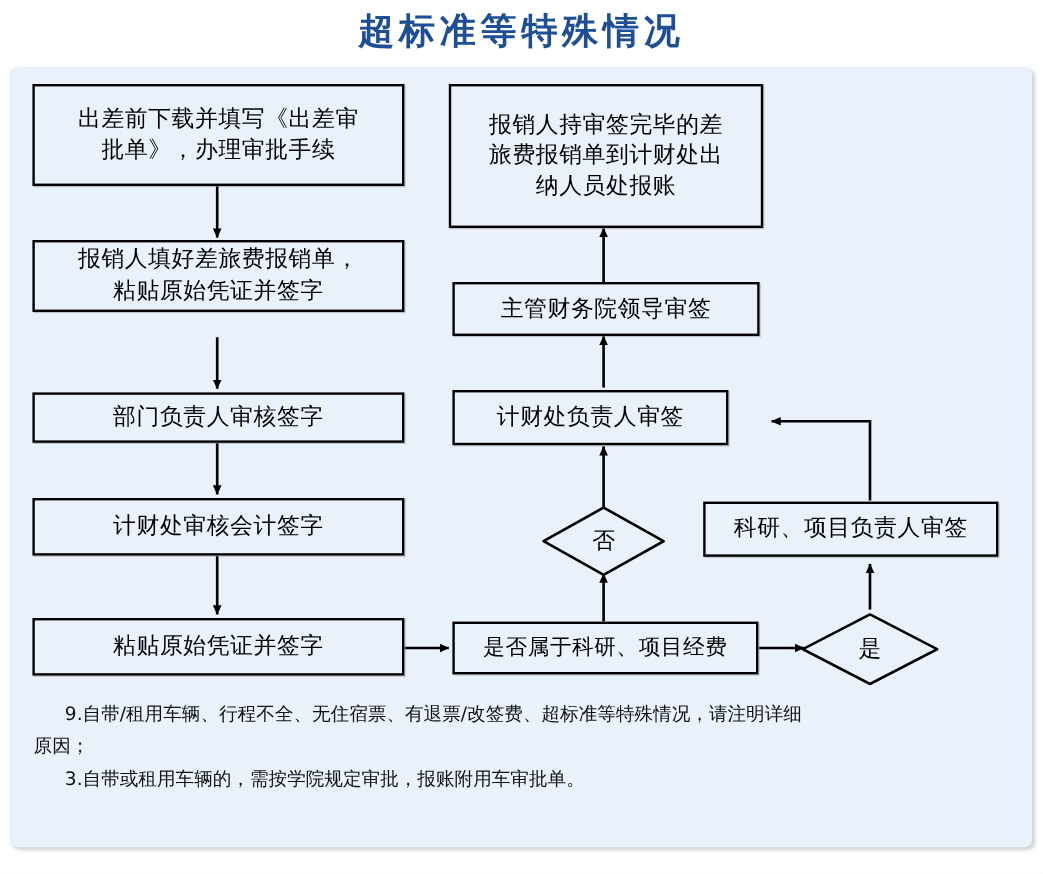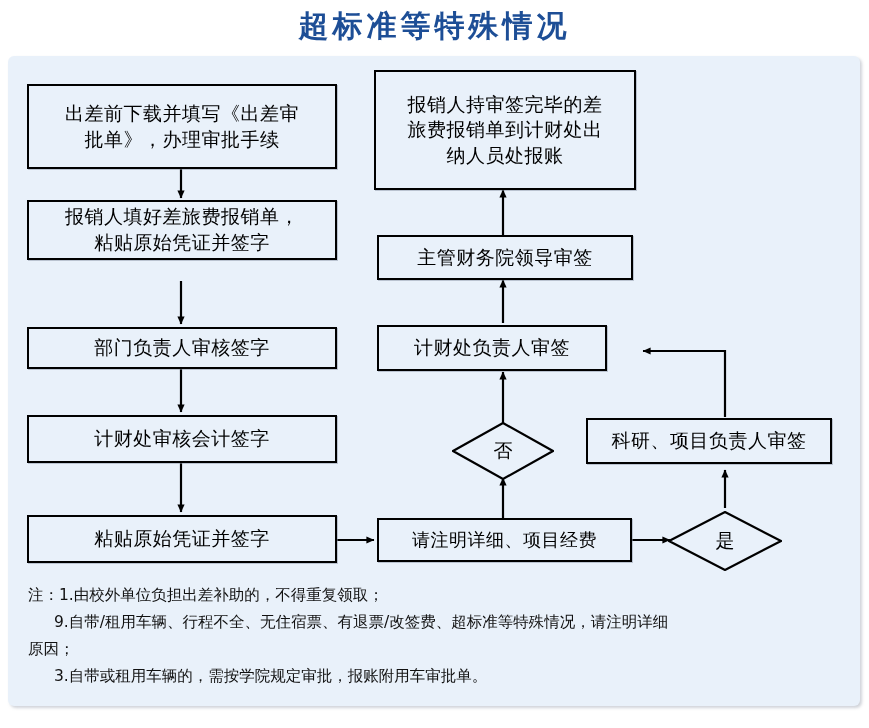--- a/index.html
+++ b/index.html
@@ -124,21 +124,21 @@
     <line x1="725" y1="508" x2="725" y2="470" marker-end="url(#ah)"></line>
 
     <path d="M725,417 L725,351 L643,351" marker-end="url(#ah)"></path>
 
     <line x1="503" y1="323" x2="503" y2="280" marker-end="url(#ah)"></line>
 
     <line x1="503" y1="235" x2="503" y2="190" marker-end="url(#ah)"></line>
   </g>
 </svg>
 
-<div class="node" style="left:27px; top:70px; width:310px; height:85px;margin-top:14px;">
+<div class="node" style="left:27px; top:70px; width:310px; height:85px;">
   <span>出差前下载并填写《出差审
 批单》，办理审批手续</span>
 </div>
 
 <div class="node" style="left:27px; top:200px; width:310px; height:60px;">
   <span>报销人填好差旅费报销单，
 粘贴原始凭证并签字</span>
 </div>
 
 <div class="node" style="left:27px; top:327px; width:310px; height:42px;text-align:right;">
@@ -165,35 +165,34 @@
 
 <div class="node" style="left:377px; top:325px; width:230px; height:46px;">
   <span>计财处负责人审签</span>
 </div>
 
 <div class="node" style="left:586px; top:418px; width:246px; height:46px;">
   <span>科研、项目负责人审签</span>
 </div>
 
 <div class="node" style="left:377px; top:518px; width:255px; height:44px; font-size:18px;">
-  <span>请注明详细、项目经费</span>
+  <span>是否属于科研、项目经费</span>
 </div>
 
 <div class="diamond" style="left:452px; top:422px; width:102px; height:58px;">
   <svg class="dshape" viewBox="0 0 102 58">
     <polygon points="51,1 101,29 51,57 1,29" fill="#e9f1fa" stroke="#000" stroke-width="2.2"></polygon>
   </svg>
   <span class="dlabel">否</span>
 </div>
 
 <div class="diamond" style="left:668px; top:511px; width:114px; height:60px;">
   <svg class="dshape" viewBox="0 0 114 60">
     <polygon points="57,1 113,30 57,59 1,30" fill="#e9f1fa" stroke="#000" stroke-width="2.2"></polygon>
   </svg>
   <span class="dlabel">是</span>
 </div>
 
 <div id="notes">
-  <p>注：1.由校外单位负担出差补助的，不得重复领取；</p>
   <p class="indent">9.自带/租用车辆、行程不全、无住宿票、有退票/改签费、超标准等特殊情况，请注明详细</p>
   <p>原因；</p>
   <p class="indent">3.自带或租用车辆的，需按学院规定审批，报账附用车审批单。</p>
 </div>
 
 </body></html>

